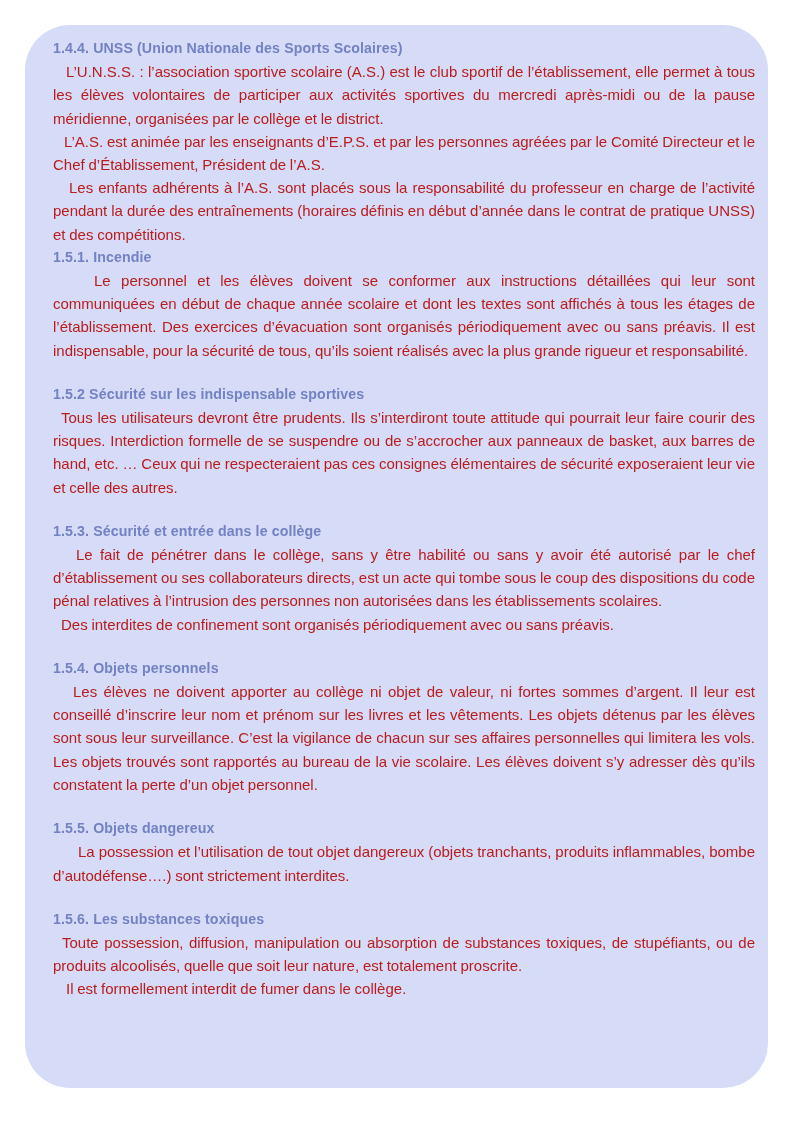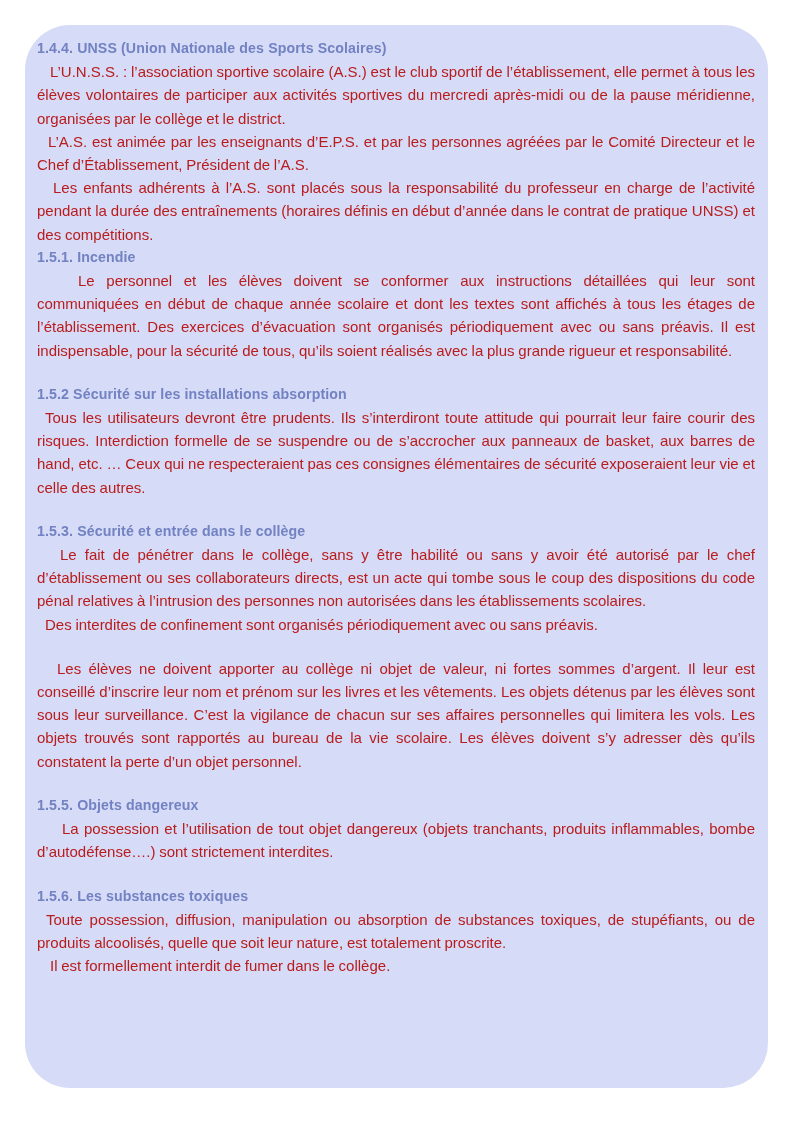--- a/index.html
+++ b/index.html
@@ -21,21 +21,21 @@
   }
   .content-box {
     position: absolute;
     left: 25px;
     top: 25px;
     width: 743px;
     height: 1063px;
     box-sizing: border-box;
     background: #d6dbf7;
     border-radius: 45px;
-    padding: 12px 13px 6px 12px;
+    padding: 12px 13px 6px 28px;
     overflow: hidden;
   }
   .doc-section {
     margin: 0;
   }
   .doc-section.gap-before {
     margin-top: 21px;
   }
   .section-heading {
     margin: 0;
@@ -71,31 +71,32 @@
         <p class="body-para" style="text-indent: 16px;">Les enfants adhérents à l’A.S. sont placés sous la responsabilité du professeur en charge de l’activité pendant la durée des entraînements (horaires définis en début d’année dans le contrat de pratique UNSS) et des compétitions.</p>
       </section>
 
 
   <section class="doc-section">
     <h2 class="section-heading heading-sub">1.5.1. Incendie</h2>
   <p class="body-para" style="text-indent: 41px;">Le personnel et les élèves doivent se conformer aux instructions détaillées qui leur sont communiquées en début de chaque année scolaire et dont les textes sont affichés à tous les étages de l’établissement. Des exercices d’évacuation sont organisés périodiquement avec ou sans préavis. Il est indispensable, pour la sécurité de tous, qu’ils soient réalisés avec la plus grande rigueur et responsabilité.</p>
       </section>
 
   <section class="doc-section gap-before">
-    <h2 class="section-heading heading-sub">1.5.2 Sécurité sur les installations absorption</h2>
+    <h2 class="section-heading heading-sub">1.5.2 Sécurité sur les indispensable sportives</h2>
   <p class="body-para" style="text-indent: 8px;">Tous les utilisateurs devront être prudents. Ils s’interdiront toute attitude qui pourrait leur faire courir des risques. Interdiction formelle de se suspendre ou de s’accrocher aux panneaux de basket, aux barres de hand, etc. … Ceux qui ne respecteraient pas ces consignes élémentaires de sécurité exposeraient leur vie et celle des autres.</p>
       </section>
 
   <section class="doc-section gap-before">
     <h2 class="section-heading heading-sub">1.5.3. Sécurité et entrée dans le collège</h2>
   <p class="body-para" style="text-indent: 23px;">Le fait de pénétrer dans le collège, sans y être habilité ou sans y avoir été autorisé par le chef d’établissement ou ses collaborateurs directs, est un acte qui tombe sous le coup des dispositions du code pénal relatives à l’intrusion des personnes non autorisées dans les établissements scolaires.</p>
         <p class="body-para" style="text-indent: 8px;">Des interdites de confinement sont organisés périodiquement avec ou sans préavis.</p>
       </section>
 
   <section class="doc-section gap-before">
+    <h2 class="section-heading heading-sub">1.5.4. Objets personnels</h2>
   <p class="body-para" style="text-indent: 20px;">Les élèves ne doivent apporter au collège ni objet de valeur, ni fortes sommes d’argent. Il leur est conseillé d’inscrire leur nom et prénom sur les livres et les vêtements. Les objets détenus par les élèves sont sous leur surveillance. C’est la vigilance de chacun sur ses affaires personnelles qui limitera les vols. Les objets trouvés sont rapportés au bureau de la vie scolaire. Les élèves doivent s’y adresser dès qu’ils constatent la perte d’un objet personnel.</p>
       </section>
 
   <section class="doc-section gap-before">
     <h2 class="section-heading heading-sub">1.5.5. Objets dangereux</h2>
   <p class="body-para" style="text-indent: 25px;">La possession et l’utilisation de tout objet dangereux (objets tranchants, produits inflammables, bombe d’autodéfense….) sont strictement interdites.</p>
       </section>
 
   <section class="doc-section gap-before">
     <h2 class="section-heading heading-sub">1.5.6. Les substances toxiques</h2>

